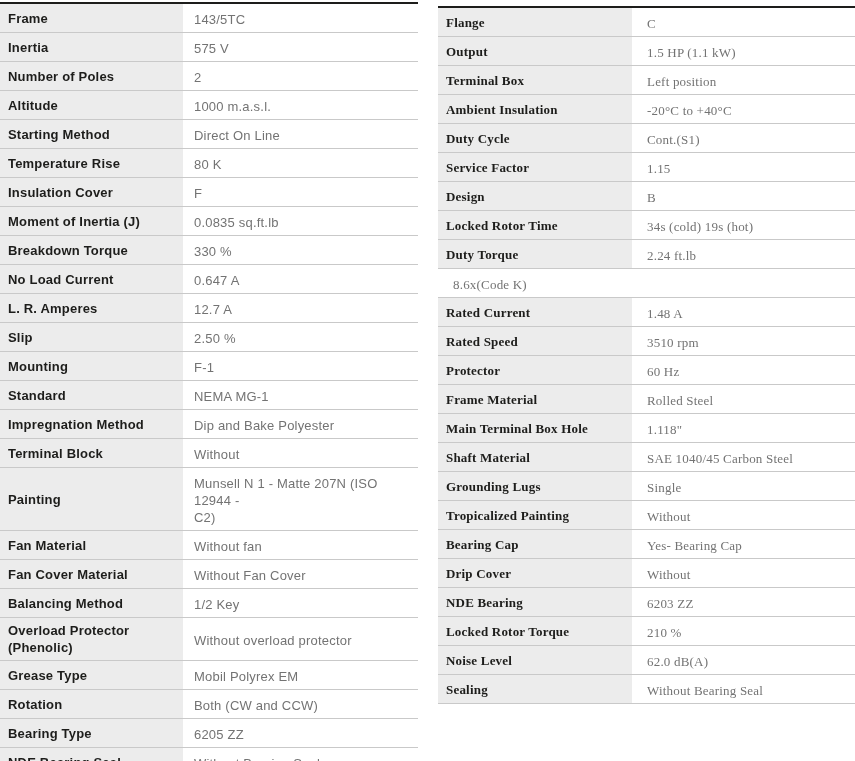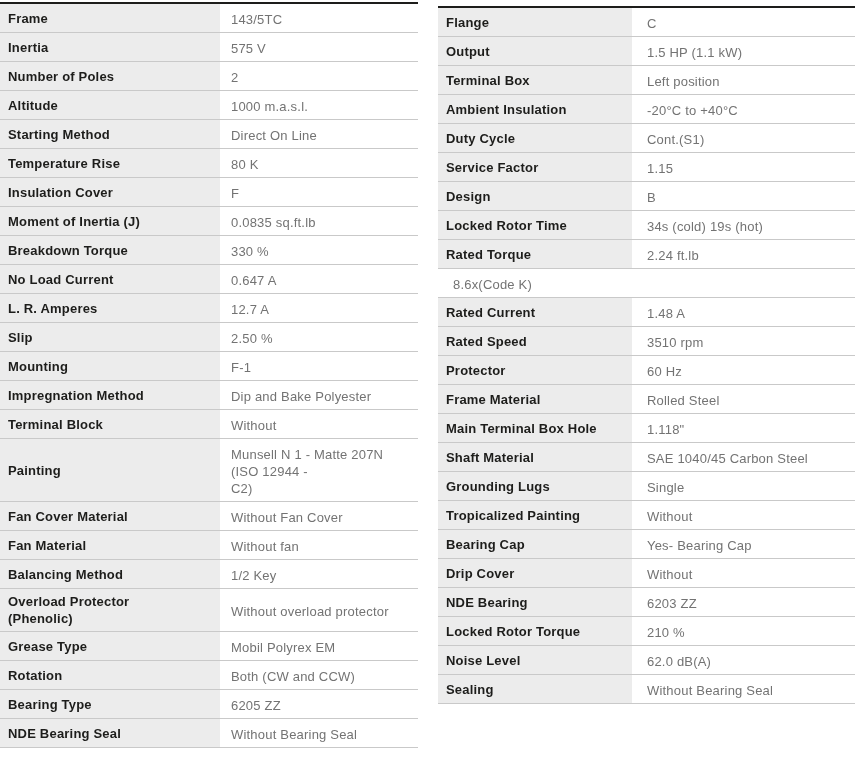--- a/index.html
+++ b/index.html
@@ -17,20 +17,21 @@
     border-top:2px solid #1d1d1b;
   }
   .left-table{
     width:418px;
     margin-top:2px;
   }
   .right-table{
     width:417px;
     margin-left:20px;
     margin-top:6px;
+    font-family:Liberation Serif, serif;
   }
   .row{
     display:flex;
     align-items:stretch;
     border-bottom:1px solid #c9c9c9;
     min-height:28px;
     box-sizing:content-box;
   }
   .cell-label{
     background:#ececec;
@@ -39,21 +40,21 @@
     box-sizing:border-box;
     padding:4px 8px;
     font-size:13px;
     font-weight:bold;
     letter-spacing:0.2px;
     color:#1d1d1b;
     line-height:17px;
     white-space:pre-line;
     flex-shrink:0;
   }
-  .left-table .cell-label{width:220px;}
+  .left-table .cell-label{width:183px;}
   .right-table .cell-label{width:194px;}
   .cell-value{
     flex:1;
     display:flex;
     align-items:center;
     box-sizing:border-box;
     padding:7px 8px 4px 11px;
     font-size:13px;
     letter-spacing:0.2px;
     color:#737373;
@@ -113,39 +114,43 @@
       </div>
       <div class="row">
         <div class="cell-label">Slip</div>
         <div class="cell-value">2.50 %</div>
       </div>
       <div class="row">
         <div class="cell-label">Mounting</div>
         <div class="cell-value">F-1</div>
       </div>
       <div class="row">
+        <div class="cell-label">Standard</div>
+        <div class="cell-value">NEMA MG-1</div>
+      </div>
+      <div class="row">
         <div class="cell-label">Impregnation Method</div>
         <div class="cell-value">Dip and Bake Polyester</div>
       </div>
       <div class="row">
         <div class="cell-label">Terminal Block</div>
         <div class="cell-value">Without</div>
       </div>
       <div class="row">
         <div class="cell-label">Painting</div>
         <div class="cell-value">Munsell N 1 - Matte 207N (ISO 12944 -
 C2)</div>
       </div>
       <div class="row">
+        <div class="cell-label">Fan Material</div>
+        <div class="cell-value">Without fan</div>
+      </div>
+      <div class="row">
         <div class="cell-label">Fan Cover Material</div>
         <div class="cell-value">Without Fan Cover</div>
-      </div>
-      <div class="row">
-        <div class="cell-label">Fan Material</div>
-        <div class="cell-value">Without fan</div>
       </div>
       <div class="row">
         <div class="cell-label">Balancing Method</div>
         <div class="cell-value">1/2 Key</div>
       </div>
       <div class="row">
         <div class="cell-label">Overload Protector
 (Phenolic)</div>
         <div class="cell-value">Without overload protector</div>
       </div>
@@ -193,21 +198,21 @@
       </div>
       <div class="row">
         <div class="cell-label">Design</div>
         <div class="cell-value">B</div>
       </div>
       <div class="row">
         <div class="cell-label">Locked Rotor Time</div>
         <div class="cell-value">34s (cold) 19s (hot)</div>
       </div>
       <div class="row">
-        <div class="cell-label">Rated Torque</div>
+        <div class="cell-label">Duty Torque</div>
         <div class="cell-value">2.24 ft.lb</div>
       </div>
       <div class="row">
         <div class="cell-value">8.6x(Code K)</div>
       </div>
       <div class="row">
         <div class="cell-label">Rated Current</div>
         <div class="cell-value">1.48 A</div>
       </div>
       <div class="row">

